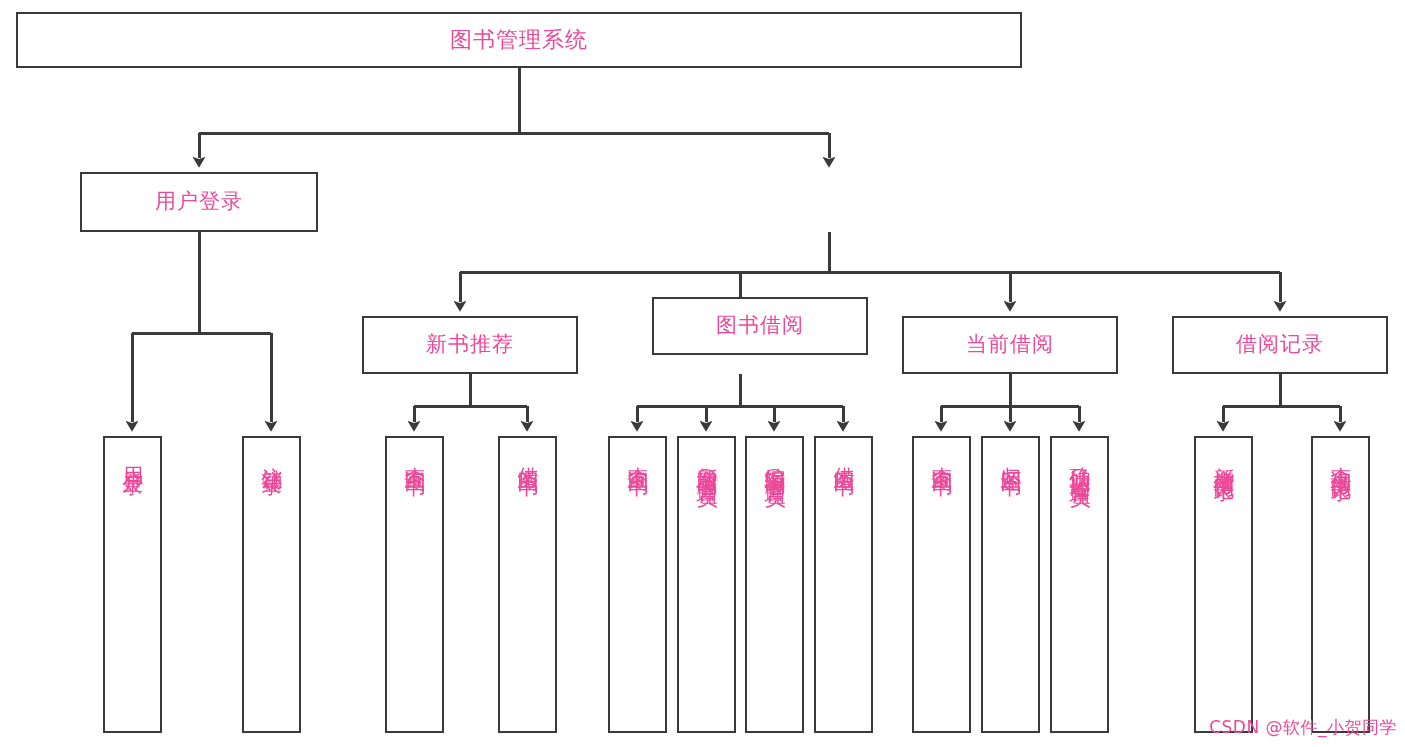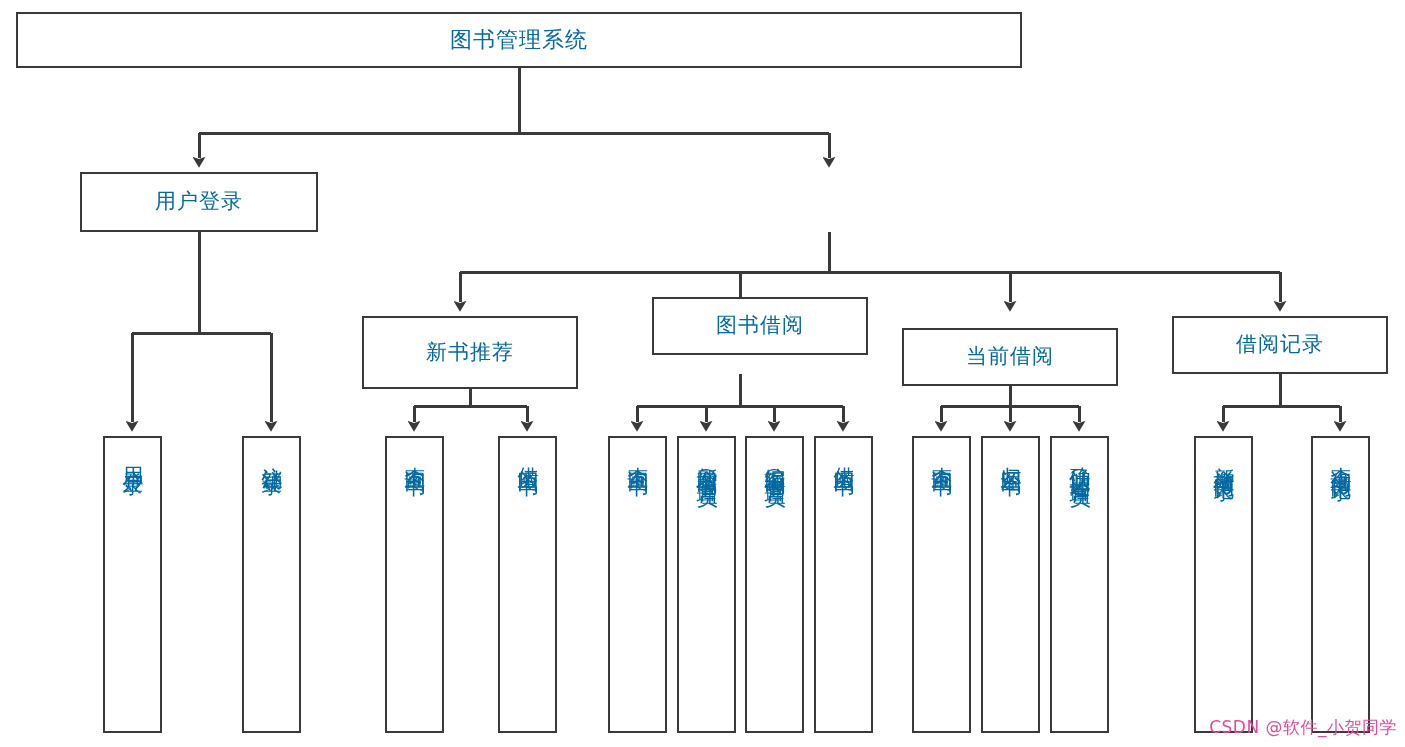--- a/index.html
+++ b/index.html
@@ -13,21 +13,21 @@
   .node{
     position:absolute;
     box-sizing:border-box;
     background:#ffffff;
     border:2px solid #3a3a3a;
     display:flex;
     align-items:center;
     justify-content:center;
   }
   .node .lbl{
-    color:#0369a1;
+    color:#ec4899;
     font-size:21px;
     line-height:1.2;
     letter-spacing:1px;
     white-space:nowrap;
   }
   .node.root .lbl{font-size:22px;}
   .node.leaf{
     align-items:flex-start;
     justify-content:center;
     padding-top:12px;
@@ -107,27 +107,27 @@
   </svg>
 
   <div class="node root" style="left:16px;top:12px;width:1006px;height:56px;">
     <span class="lbl">图书管理系统</span>
   </div>
 
   <div class="node" style="left:80px;top:172px;width:238px;height:60px;">
     <span class="lbl">用户登录</span>
   </div>
 
-  <div class="node" style="left:362px;top:316px;width:216px;height:73px;justify-content:center;">
+  <div class="node" style="left:362px;top:316px;width:216px;height:58px;justify-content:center;">
     <span class="lbl">新书推荐</span>
   </div>
   <div class="node" style="left:632px;top:297px;width:216px;height:58px;margin-left:20px;">
     <span class="lbl">图书借阅</span>
   </div>
-  <div class="node" style="left:902px;top:328px;width:216px;height:58px;">
+  <div class="node" style="left:902px;top:316px;width:216px;height:58px;">
     <span class="lbl">当前借阅</span>
   </div>
   <div class="node" style="left:1172px;top:316px;width:216px;height:58px;">
     <span class="lbl">借阅记录</span>
   </div>
 
   <div class="node leaf" style="left:103px;top:436px;width:59px;height:297px;">
     <span class="lbl">用户登录</span>
   </div>
   <div class="node leaf" style="left:242px;top:436px;width:59px;height:297px;">

